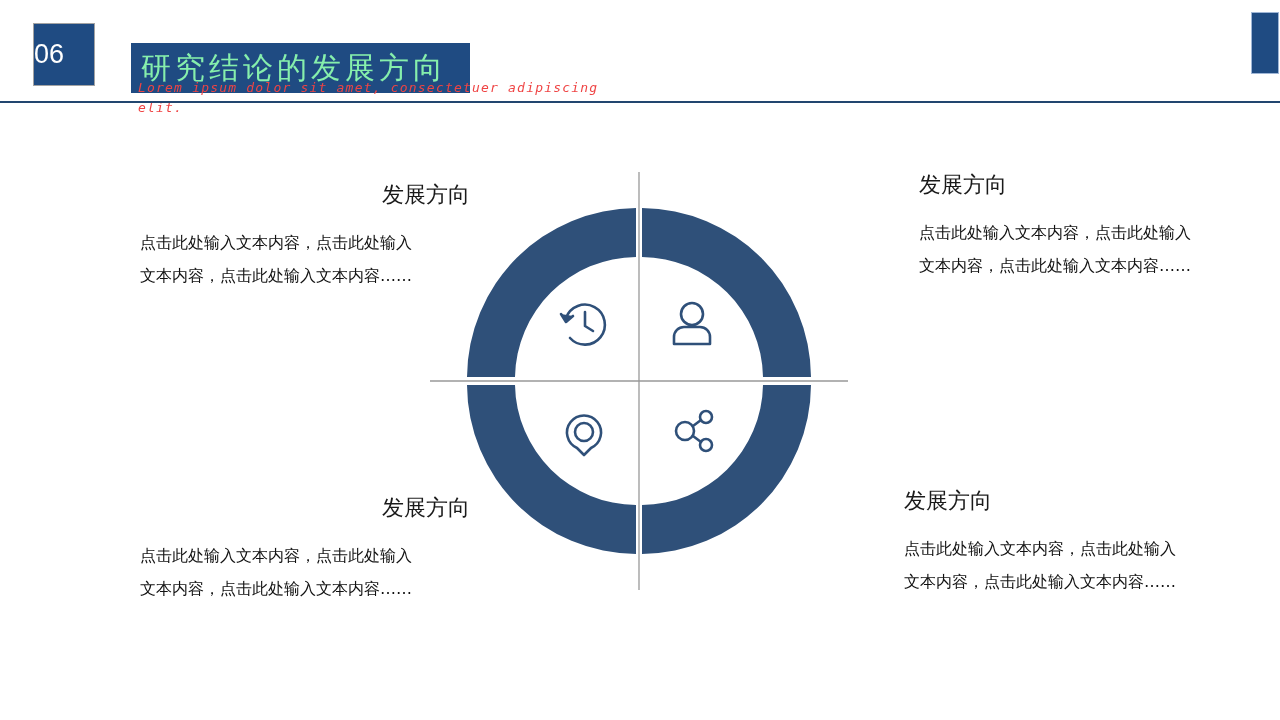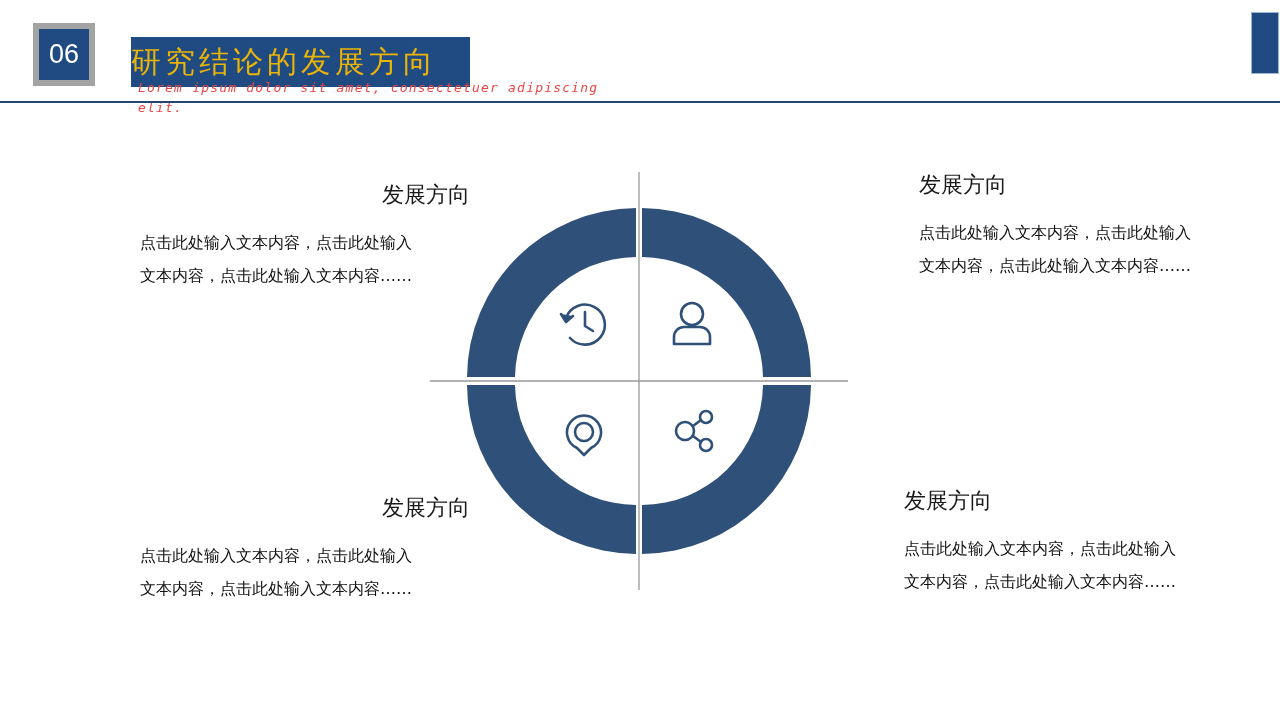--- a/index.html
+++ b/index.html
@@ -4,28 +4,28 @@
 <style>
   html, body { margin: 0; padding: 0; }
   body {
     width: 1280px; height: 720px; position: relative; overflow: hidden;
     background: #ffffff;
     font-family: "DejaVu Sans", "Liberation Sans", sans-serif;
     color: #1a1a1a;
   }
   .num-box {
     position: absolute; left: 33px; top: 23px; width: 62px; height: 63px;
-    background: #1f4b82; border: 6px solid #a3a3a3; box-sizing: border-box;
-    color: #fff; font-size: 27px; display: flex; align-items: center; justify-content: center;
+    background: #1f4b82; border: 1px solid #a3a3a3; box-sizing: border-box;
+    color: #fff; font-size: 27px; display: flex; align-items: center; justify-content: flex-start;
     font-family: "Liberation Sans", sans-serif;
   }
   .title-box {
-    position: absolute; left: 131px; top: 37px; width: 339px; height: 50px;
-    background: #1f4b82; color: #eab308; font-size: 30px; letter-spacing: 4px;
-    display: flex; align-items: center; box-sizing: border-box;
+    position: absolute; left: 131px; top: 43px; width: 339px; height: 50px;
+    background: #1f4b82; color: #86efac; font-size: 30px; letter-spacing: 4px;
+    display: flex; align-items: center; padding-left: 10px; box-sizing: border-box;
     white-space: nowrap;
   }
   .subtitle {
     position: absolute; left: 138px; top: 78px; width: 510px;
     font-family: "DejaVu Sans Mono", "Liberation Mono", monospace;
     font-style: italic; font-size: 13px; line-height: 20px; color: #ef4444;
     letter-spacing: 1.2px;
   }
   .header-line {
     position: absolute; left: 0; top: 101px; width: 1280px; height: 2px; background: #22466f;

